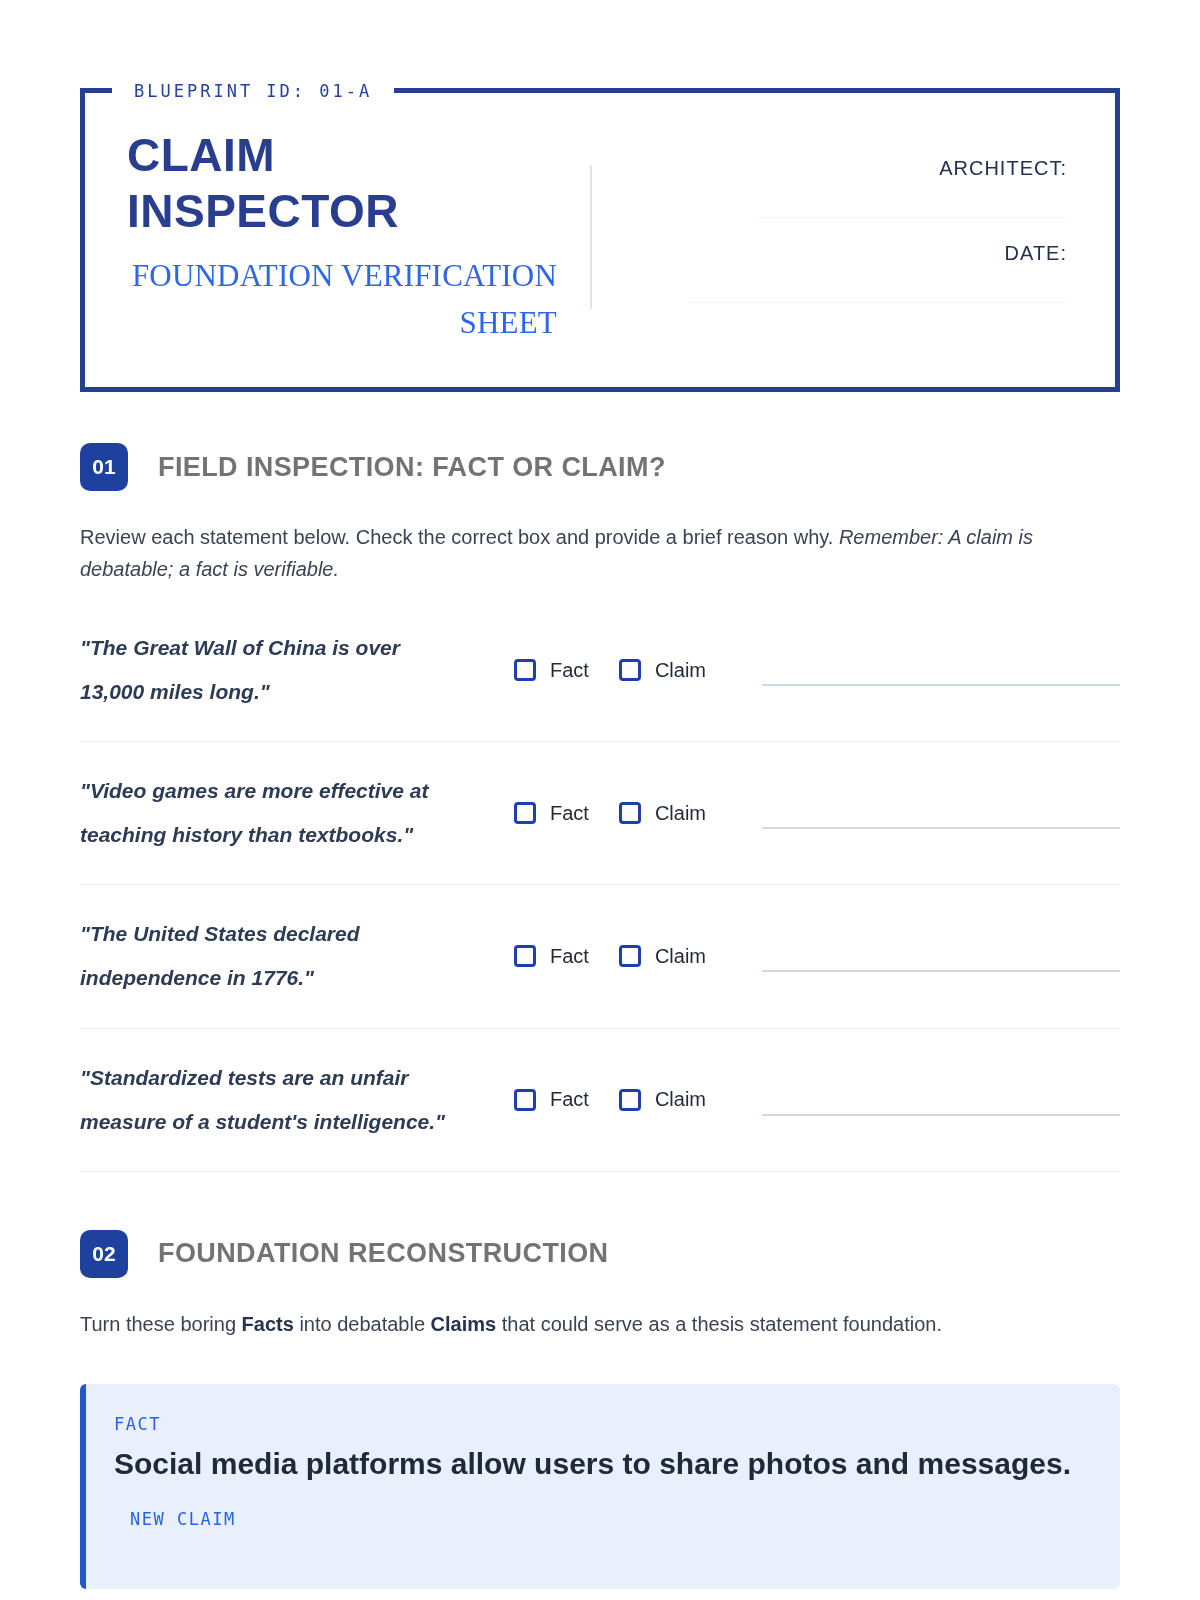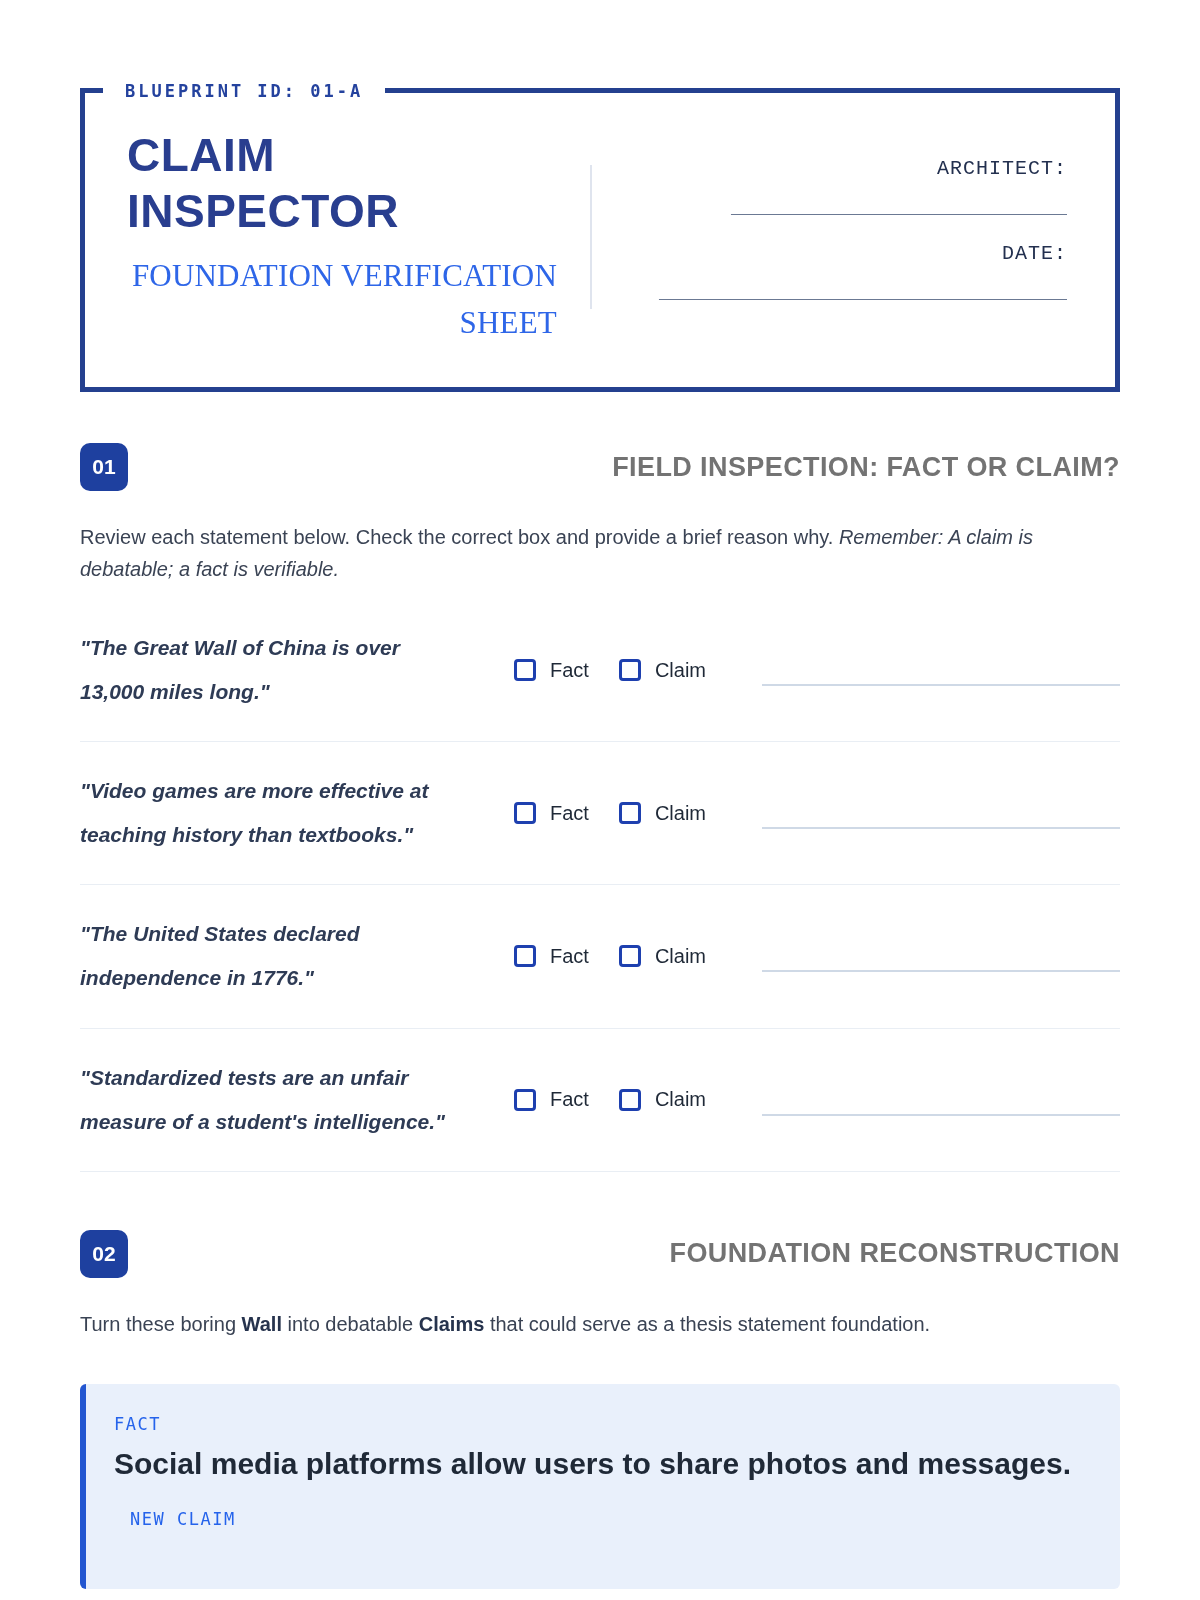--- a/index.html
+++ b/index.html
@@ -3,38 +3,38 @@
 <meta charset="utf-8">
 <style>
   * { margin:0; padding:0; box-sizing:border-box; }
   html,body { width:1200px; height:1600px; background:#ffffff; overflow:hidden;
               font-family:"Liberation Sans", sans-serif; }
   .page { padding:0 80px; }
 
   
   .hdr-box { position:relative; margin-top:88px; border:5px solid #24408f; height:304px;
              display:flex; }
-  .blueprint-label { position:absolute; top:-15px; left:18px; background:#ffffff;
-             padding:0 22px; font-family:"DejaVu Sans Mono", monospace; font-weight:bold;
+  .blueprint-label { position:absolute; top:-15px; left:27px; background:#ffffff;
+             padding:0 22px; font-family:"DejaVu Sans Mono", monospace; font-weight:normal;
              font-size:17px; letter-spacing:3px; color:#24429e; line-height:26px; }
   .hdr-left { width:505px; padding:34px 0 0 42px; }
   .hdr-title { font-size:46px; font-weight:800; color:#293e8f; line-height:1.22;
              letter-spacing:0.5px; }
   .hdr-sub { margin-top:14px; font-family:"Liberation Serif", serif; font-size:31px;
              color:#2e66e8; line-height:1.5; letter-spacing:0.2px; width:430px;text-align:right; }
   .hdr-divider { width:2px; background:#dfe4ee; align-self:stretch; margin:72px 0 78px; }
   .hdr-right { flex:1; padding:64px 48px 1px 0; text-align:right;
-             font-family:Liberation Mono, monospace; color:#23304f; font-size:20px; }
+             font-family:Liberation Sans, sans-serif; color:#23304f; font-size:20px; }
   .fill-label { letter-spacing:1px; }
   .fill-line { display:block; color:#65738f; letter-spacing:0; line-height:1.0;
              margin-top:18px; white-space:nowrap; overflow:hidden; }
   .hdr-right .gap { height:24px; }
 
   
-  .sec-head { display:flex; align-items:center; gap:30px;justify-content:space-between; }
+  .sec-head { display:flex; align-items:center; gap:30px; }
   .sec-head.first { margin-top:51px; }
   .sec-head.second { margin-top:58px; }
   .sec-badge { width:48px; height:48px; border-radius:10px; background:#1e409f;
              color:#ffffff; font-size:21px; font-weight:bold; display:flex;
              align-items:center; justify-content:center; }
   .sec-title { font-size:27px; font-weight:800; color:#737373; letter-spacing:0.4px; }
 
   .intro { margin-top:30px; font-size:20px; color:#3a4354; line-height:1.6; }
   .intro .it { font-style:italic; }
   .intro b { color:#26334d; }
@@ -157,21 +157,21 @@
       <div class="reason"></div>
     </div>
 
   </div>
 
   <div class="sec-head second">
     <div class="sec-badge">02</div>
     <div class="sec-title">FOUNDATION RECONSTRUCTION</div>
   </div>
 
-  <p class="intro"><span>Turn these boring </span><b>Wall</b><span> into debatable </span><b>Claims</b><span> that could serve as a thesis statement foundation.</span></p>
+  <p class="intro"><span>Turn these boring </span><b>Facts</b><span> into debatable </span><b>Claims</b><span> that could serve as a thesis statement foundation.</span></p>
 
   <div class="fact-card">
     <div class="mono-tag">FACT</div>
     <div class="fact-text">Social media platforms allow users to share photos and messages.</div>
     <div class="mono-tag new-claim">NEW CLAIM</div>
   </div>
 
 </div>
 
 </body></html>

